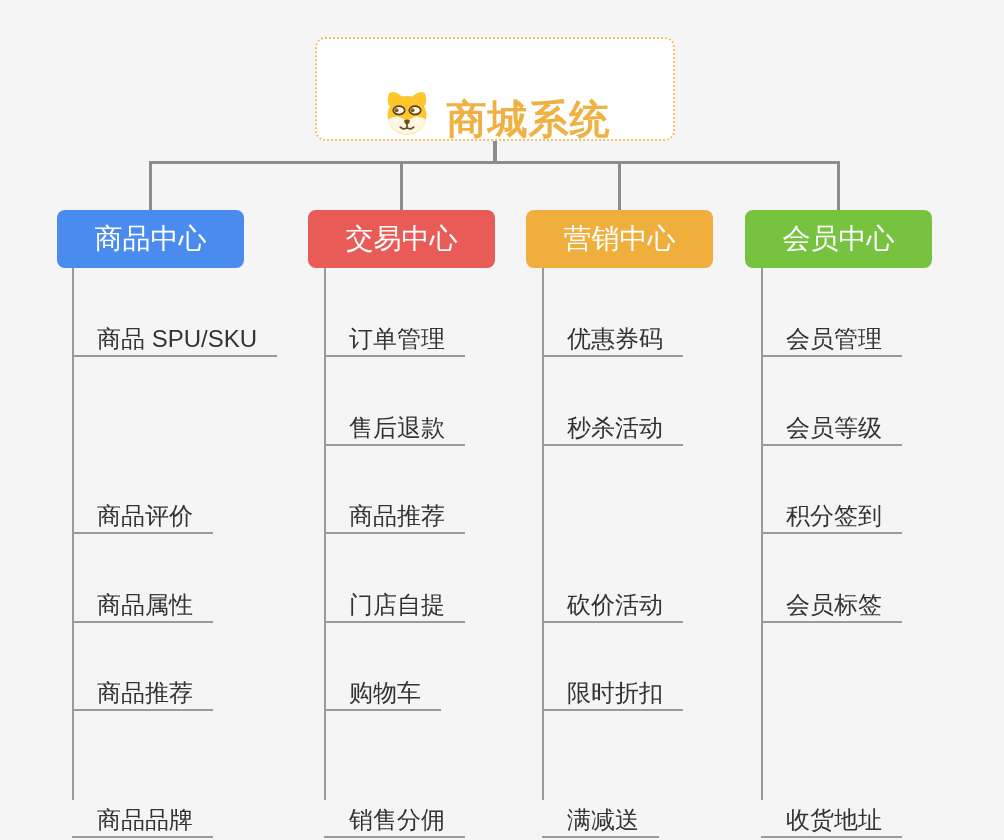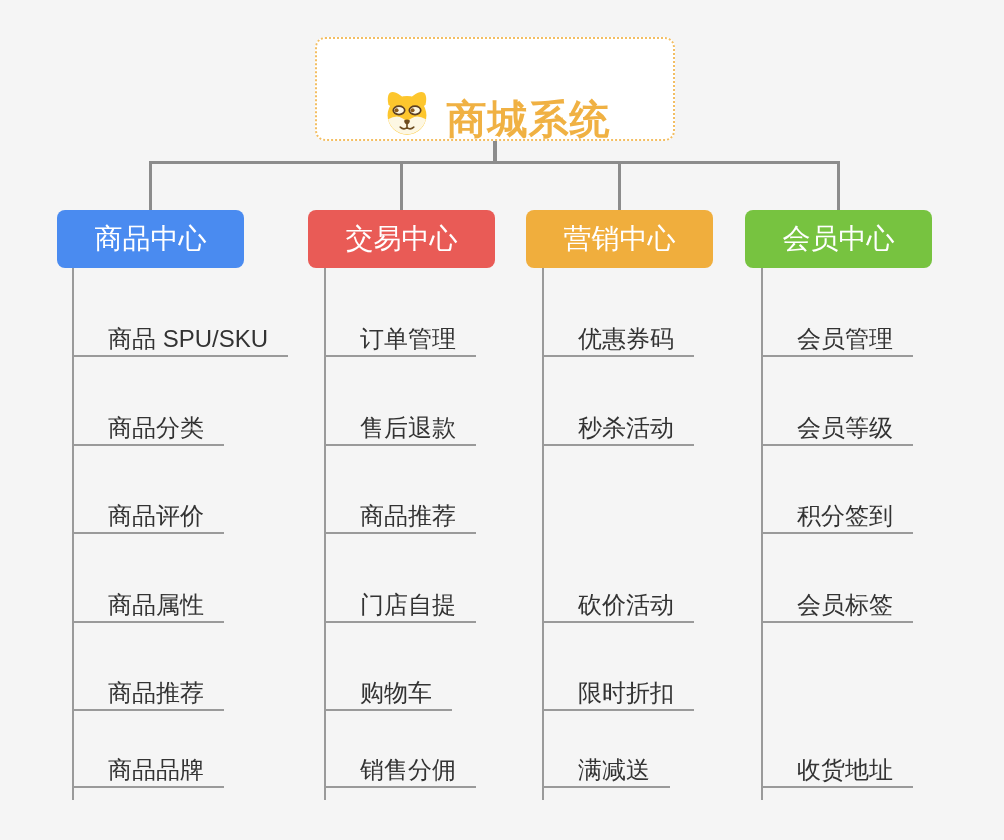--- a/index.html
+++ b/index.html
@@ -22,25 +22,25 @@
   .trunk.x0{left:72px;} .trunk.x1{left:324px;} .trunk.x2{left:542px;} .trunk.x3{left:761px;}
 
   
   .bnode{position:absolute;top:210px;width:187px;height:58px;border-radius:8px;
          color:#ffffff;font-size:28px;display:flex;align-items:center;justify-content:center;
          cursor:pointer;line-height:1;}
   .bnode.x0{left:57px;} .bnode.x1{left:308px;} .bnode.x2{left:526px;} .bnode.x3{left:745px;}
 
   
   .item{position:absolute;box-sizing:border-box;height:34px;line-height:31px;
-        padding:0 20px 0 36px;font-size:24px;color:#333333;white-space:nowrap;
+        padding:0 20px 0 25px;font-size:24px;color:#333333;white-space:nowrap;
         border-bottom:2px solid #9a9a9a;cursor:pointer;}
   .item.c0{left:72px;} .item.c1{left:324px;} .item.c2{left:542px;} .item.c3{left:761px;}
   .item.r0{top:323px;} .item.r1{top:412px;} .item.r2{top:500px;}
-  .item.r3{top:589px;} .item.r4{top:677px;} .item.r5{top:754px;}
+  .item.r3{top:589px;} .item.r4{top:677px;} .item.r5{top:804px;}
 
   .dog{display:block;}
 </style>
 </head>
 <body>
 
 <div class="canvas">
 
   <div class="line v-root"></div>
   <div class="line h-main"></div>
@@ -70,21 +70,20 @@
     </span>
     <span class="root-title" style="color: rgb(240, 177, 67);">商城系统</span>
   </div>
 
   <div class="bnode x0" style="background-color: rgb(74, 139, 240);">商品中心</div>
   <div class="bnode x2" style="background-color: rgb(240, 174, 61);">营销中心</div>
   <div class="bnode x1" style="background-color: rgb(233, 91, 86);">交易中心</div>
   <div class="bnode x3" style="background-color: rgb(119, 195, 64);">会员中心</div>
 
   <div class="item c0 r0">商品 SPU/SKU</div>
-  <div class="item c0 r1">商品分类</div>
   <div class="item c0 r2">商品评价</div>
   <div class="item c0 r3">商品属性</div>
   <div class="item c0 r4">商品推荐</div>
   <div class="item c0 r5">商品品牌</div>
 
   <div class="item c1 r0">订单管理</div>
   <div class="item c1 r1">售后退款</div>
   <div class="item c1 r2">商品推荐</div>
   <div class="item c1 r3">门店自提</div>
   <div class="item c1 r4">购物车</div>

